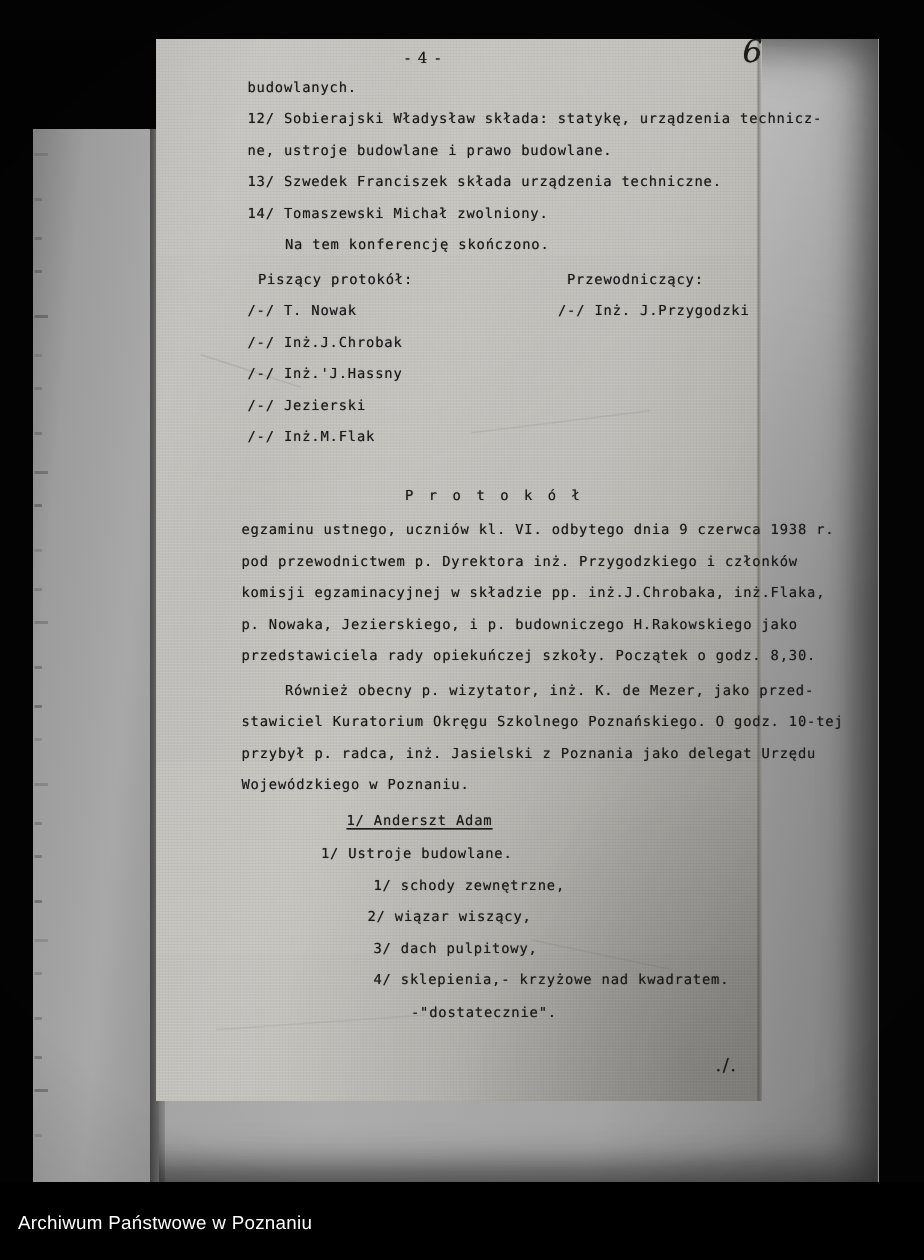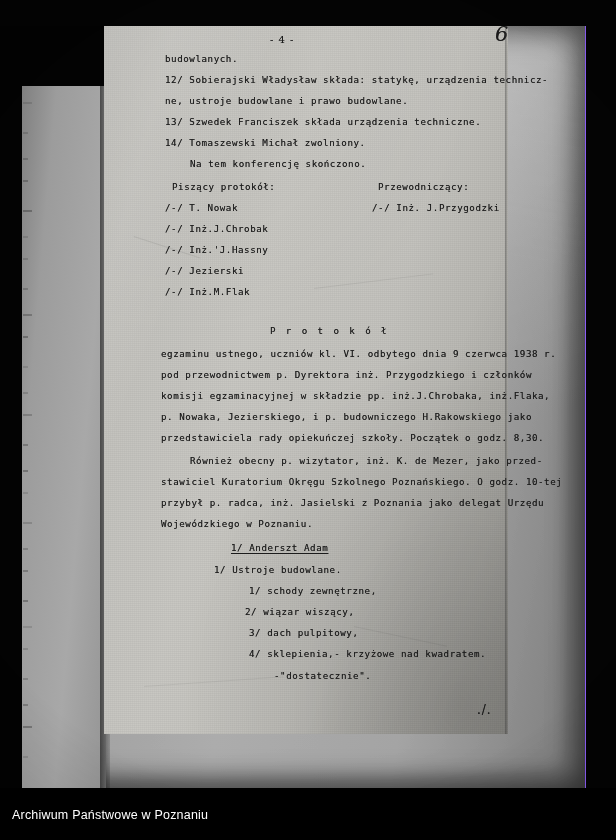--- a/index.html
+++ b/index.html
@@ -2,21 +2,21 @@
 <html><head>
 <meta charset="utf-8">
 <style>
   html,body{margin:0;padding:0;background:#000;}
   body{
     width:616px;height:840px;overflow:hidden;position:relative;
     font-family:"DejaVu Sans Mono","Liberation Mono",monospace;
   }
 
   
-  #scan{position:absolute;inset:0;background:#8b5cf6;overflow:hidden;}
+  #scan{position:absolute;inset:0;background:#a3a3a3;overflow:hidden;}
 
   
   .backing{
     position:absolute;left:20px;top:24px;width:565px;height:766px;
     background:
       linear-gradient(100deg,#9a9a9a 0%,#adadad 18%,#b9b9b9 46%,#b2b2b2 72%,#8f8f8f 100%);
     box-shadow:0 0 26px 10px rgba(0,0,0,.55) inset;
   }
   .backing:after{
     content:"";position:absolute;inset:0;

